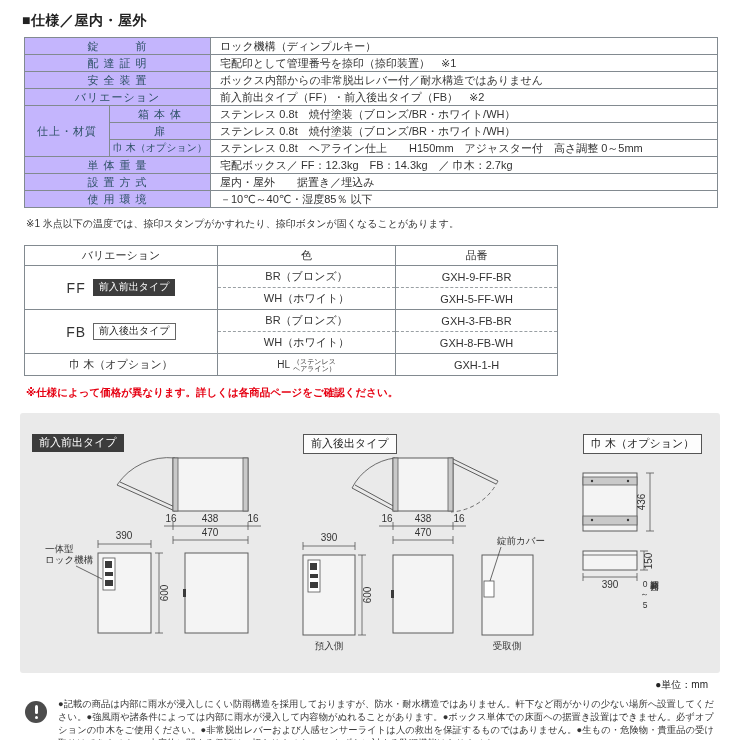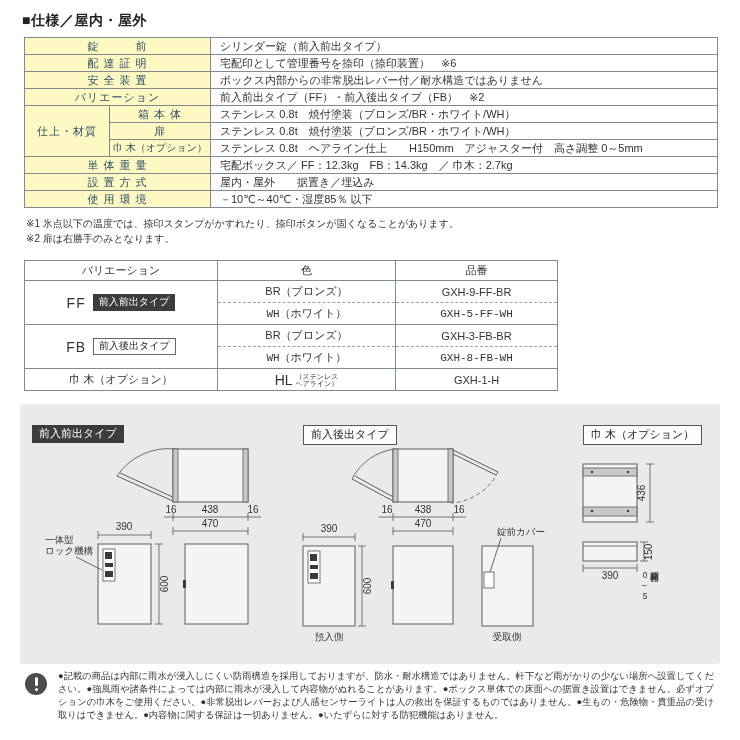--- a/index.html
+++ b/index.html
@@ -7,41 +7,41 @@
     font-family:"Liberation Sans","DejaVu Sans",sans-serif; color:#333; }
   .page { width:740px; height:740px; padding:10px 20px 0 20px; }
 
   
   .title { font-size:14px; font-weight:bold; color:#222; margin:2px 0 7px 2px; letter-spacing:.5px; }
 
   
   table { border-collapse:collapse; }
   .spec { width:694px; margin-left:4px; table-layout:fixed; }
   .spec th,.spec td { border:1px solid #828a90; height:17px; font-size:11px; font-weight:normal; overflow:hidden; white-space:nowrap; }
-  .spec th { background:#fef9c3; color:#2e5166; text-align:center; letter-spacing:1px; }
+  .spec th { background:#c4b5fd; color:#2e5166; text-align:center; letter-spacing:1px; }
   .spec td { padding-left:9px; color:#333; }
   .spec .sub-small { font-size:10px; letter-spacing:0; }
 
   
   .footnotes { margin:8px 0 0 6px; font-size:10px; line-height:15px; color:#333; }
 
   
   .vari { width:534px; margin:14px 0 0 4px; table-layout:fixed; }
   .vari th,.vari td { border:1px solid #828a90; text-align:center; font-size:11px; font-weight:normal; color:#333; vertical-align:middle; }
   .vari th { height:20px; }
   .vari td { height:22px; }
   .vari .dash { border-bottom:1px dashed #9aa0a4; }
-  .vari .under-dash { border-top:none;font-family:Liberation Mono, monospace; }
+  .vari .under-dash { border-top:none; }
   .code { font-size:14px; letter-spacing:1px; margin-right:7px; vertical-align:middle; }
   .badge { display:inline-block; font-size:10px; padding:1px 5px 2px 5px; vertical-align:middle; line-height:12px; }
   .badge.dark { background:#3c3c3c; color:#fff; border:1px solid #3c3c3c; }
   .badge.light { background:#fff; color:#222; border:1px solid #666; }
   .stack { display:inline-block; vertical-align:middle; font-size:7px; line-height:7px; text-align:left; margin-left:3px; }
   .stack span { display:block; }
-  .hl-code { font-size:14px; vertical-align:middle; }
+  .hl-code { font-size:10px; vertical-align:middle; }
 
   
   .red-note { margin:10px 0 0 6px; font-size:10.5px; font-weight:bold; color:#e60012; }
 
   
   .diagram { position:relative; width:700px; height:260px; margin-top:13px; background:#eaeaea; border-radius:3px; }
   .diagram svg { position:absolute; left:0; top:0; }
   .dbadge { position:absolute; font-size:11px; padding:2px 7px 3px 7px; line-height:13px; white-space:nowrap; }
   .dbadge.dark { background:#3c3c3c; color:#fff; }
   .dbadge.light { background:#fdfdfd; color:#222; border:1px solid #555; }
@@ -76,25 +76,25 @@
 
   <table class="spec">
     <colgroup>
         <col style="width:85px">
         <col style="width:101px">
         <col>
       </colgroup>
     <tbody>
         <tr>
           <th colspan="2">錠　　　前</th>
-          <td>シリンダー錠（前入前出タイプ）</td>
+          <td>ロック機構（ディンプルキー）</td>
         </tr>
     <tr>
           <th colspan="2">配 達 証 明</th>
-          <td>宅配印として管理番号を捺印（捺印装置）　※6</td>
+          <td>宅配印として管理番号を捺印（捺印装置）　※1</td>
         </tr>
     <tr>
           <th colspan="2">安 全 装 置</th>
           <td>ボックス内部からの非常脱出レバー付／耐水構造ではありません</td>
         </tr>
     <tr>
           <th colspan="2">バリエーション</th>
           <td>前入前出タイプ（FF）・前入後出タイプ（FB）　※2</td>
         </tr>
     <tr>
@@ -120,21 +120,20 @@
         </tr>
     <tr>
           <th colspan="2">使 用 環 境</th>
           <td>－10℃～40℃・湿度85％ 以下</td>
         </tr>
   </tbody>
     </table>
 
   <div class="footnotes">
     <div>※1 氷点以下の温度では、捺印スタンプがかすれたり、捺印ボタンが固くなることがあります。</div>
-    <div>※2 扉は右勝手のみとなります。</div>
   </div>
 
   <table class="vari">
     <colgroup>
         <col style="width:193px">
         <col style="width:178px">
         <col>
       </colgroup>
     <tbody>
         <tr>
@@ -161,20 +160,21 @@
       <td class="under-dash">GXH-8-FB-WH</td>
     </tr>
     <tr>
       <td>巾 木（オプション）</td>
       <td><span class="hl-code">HL</span><span class="stack"><span>（ステンレス</span><span>ヘアライン）</span></span></td>
       <td>GXH-1-H</td>
     </tr>
   </tbody>
     </table>
 
+  <div class="red-note">※仕様によって価格が異なります。詳しくは各商品ページをご確認ください。</div>
 
   <div class="diagram">
     <svg width="700" height="260" viewBox="0 0 700 260">
 
       <g>
         <path class="arc" d="M 97,72 A 62,62 0 0 1 155,45"></path>
         <line class="door" x1="155" y1="98" x2="97" y2="72"></line>
         <line class="door" x1="157" y1="95" x2="100" y2="69"></line>
         <rect class="box" x="153" y="45" width="75" height="53"></rect>
         <rect class="strip" x="153" y="45" width="5" height="53"></rect>
@@ -289,20 +289,21 @@
       </g>
     </svg>
 
     <div class="dbadge dark" style="left:12px; top:21px;">前入前出タイプ</div>
     <div class="dbadge light" style="left:283px; top:21px;">前入後出タイプ</div>
     <div class="dbadge light" style="left:563px; top:21px;">巾 木（オプション）</div>
     <div class="vtext" style="left:630px; top:160px; height:52px;">調整範囲</div>
     <div class="vtext" style="left:620px; top:166px; height:46px;">0～5</div>
   </div>
 
+  <div class="unit">●単位：mm</div>
 
   <div class="caution">
     <div class="c-ico-col">
       <div class="c-circle"></div>
 
     </div>
     <div class="c-text">●記載の商品は内部に雨水が浸入しにくい防雨構造を採用しておりますが、防水・耐水構造ではありません。軒下など雨がかりの少ない場所へ設置してください。●強風雨や諸条件によっては内部に雨水が浸入して内容物がぬれることがあります。●ボックス単体での床面への据置き設置はできません。必ずオプションの巾木をご使用ください。●非常脱出レバーおよび人感センサーライトは人の救出を保証するものではありません。●生もの・危険物・貴重品の受け取りはできません。●内容物に関する保証は一切ありません。●いたずらに対する防犯機能はありません。</div>
   </div>
 
 </div>

